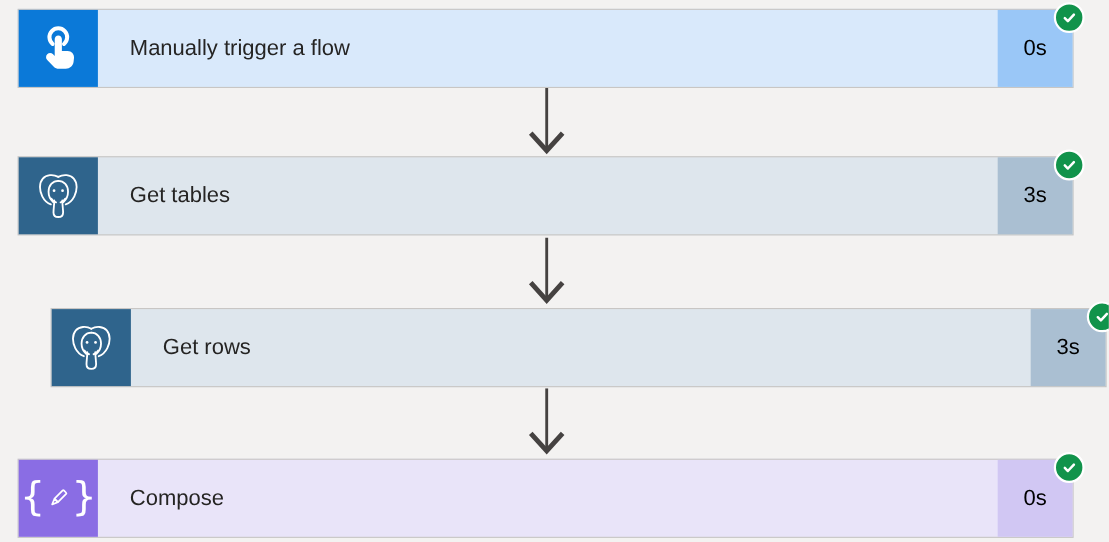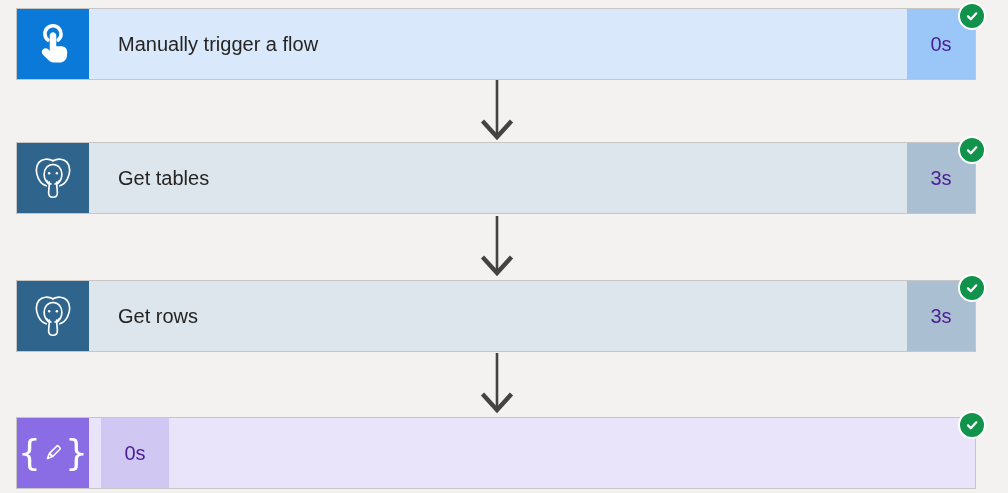--- a/index.html
+++ b/index.html
@@ -24,21 +24,21 @@
   }
   .label{
     flex:1;display:flex;align-items:center;
     padding-left:17px;
     font-size:20px;color:#252423;
     white-space:nowrap;overflow:hidden;
   }
   .duration{
     width:68px;flex:0 0 68px;
     display:flex;align-items:center;justify-content:center;
-    font-size:20px;color:#4c1d95;
+    font-size:20px;color:#000000;
   }
   .badge{
     position:absolute;top:-7px;right:-11px;
     width:24px;height:24px;border-radius:50%;
     border:2px solid #ffffff;
     background:#11934b;
     display:flex;align-items:center;justify-content:center;
     box-sizing:content-box;
   }
   .badge svg{display:block;}
@@ -104,21 +104,21 @@
         <path d="M6 12.6l4.2 4.2L18.4 8" fill="none" stroke="#fff" stroke-width="3.4" stroke-linecap="round" stroke-linejoin="round"></path>
       </svg>
     </div>
   </div>
 
   <svg class="arrow" id="arrow-1" viewBox="0 0 36 62" style="color: rgb(69, 66, 65);">
     <line x1="18" y1="0" x2="18" y2="56" stroke="currentColor" stroke-width="2.6"></line>
     <path d="M3.5 41 L18 57 L32.5 41" fill="none" stroke="currentColor" stroke-width="4.4"></path>
   </svg>
 
-  <div class="card" id="step-2" style="background: rgb(222, 230, 237);">
+  <div class="card" id="step-2" style="background: rgb(222, 230, 237); margin-left: 30px;">
     <div class="iconbox" style="background: rgb(47, 100, 140);">
       <svg width="50" height="50" viewBox="0 0 48 48" fill="none" stroke="#fff" stroke-width="1.6" stroke-linecap="round" stroke-linejoin="round">
         <path d="M24 7.5 C19.5 5 13.5 5.5 10.5 9 C7 13 7.5 19.5 10 24.5 C11.8 28 14.5 30.5 17.5 31.5"></path>
         <path d="M24 7.5 C28.5 5 34.5 5.5 37.5 9 C41 13 40.5 19.5 38 24.5 C36.2 28 33.5 30.5 30.5 31.5"></path>
         <path d="M24 11 C19 11 15.5 15 15.5 20.5 C15.5 24.5 17.3 27.5 19.5 29.5"></path>
         <path d="M24 11 C29 11 32.5 15 32.5 20.5 C32.5 24.5 30.7 27.5 28.5 29.5"></path>
         <circle cx="20.3" cy="19.5" r="1.2" fill="#fff" stroke="none"></circle>
         <circle cx="27.7" cy="19.5" r="1.2" fill="#fff" stroke="none"></circle>
         <path d="M18 26.5 C19 28.5 20.5 29.5 22 29.8"></path>
         <path d="M30 26.5 C29 28.5 27.5 29.5 26 29.8"></path>
@@ -145,20 +145,21 @@
         <span>{</span>
         <svg class="pencil" width="22" height="22" viewBox="0 0 24 24">
           <g fill="none" stroke="#fff" stroke-width="1.7" stroke-linejoin="round" transform="rotate(45 12 12)">
             <rect x="9.6" y="2.6" width="4.8" height="12.4" rx="0.8"></rect>
             <path d="M9.6 15 L12 20.6 L14.4 15 Z"></path>
           </g>
         </svg>
         <span>}</span>
       </div>
     </div>
+    <div class="label">Compose</div>
     <div class="duration" style="background: rgb(209, 199, 243);">0s</div>
     <div class="badge" style="background: rgb(17, 147, 75);">
       <svg width="16" height="16" viewBox="0 0 24 24">
         <path d="M6 12.6l4.2 4.2L18.4 8" fill="none" stroke="#fff" stroke-width="3.4" stroke-linecap="round" stroke-linejoin="round"></path>
       </svg>
     </div>
   </div>
 
 </div>
 

